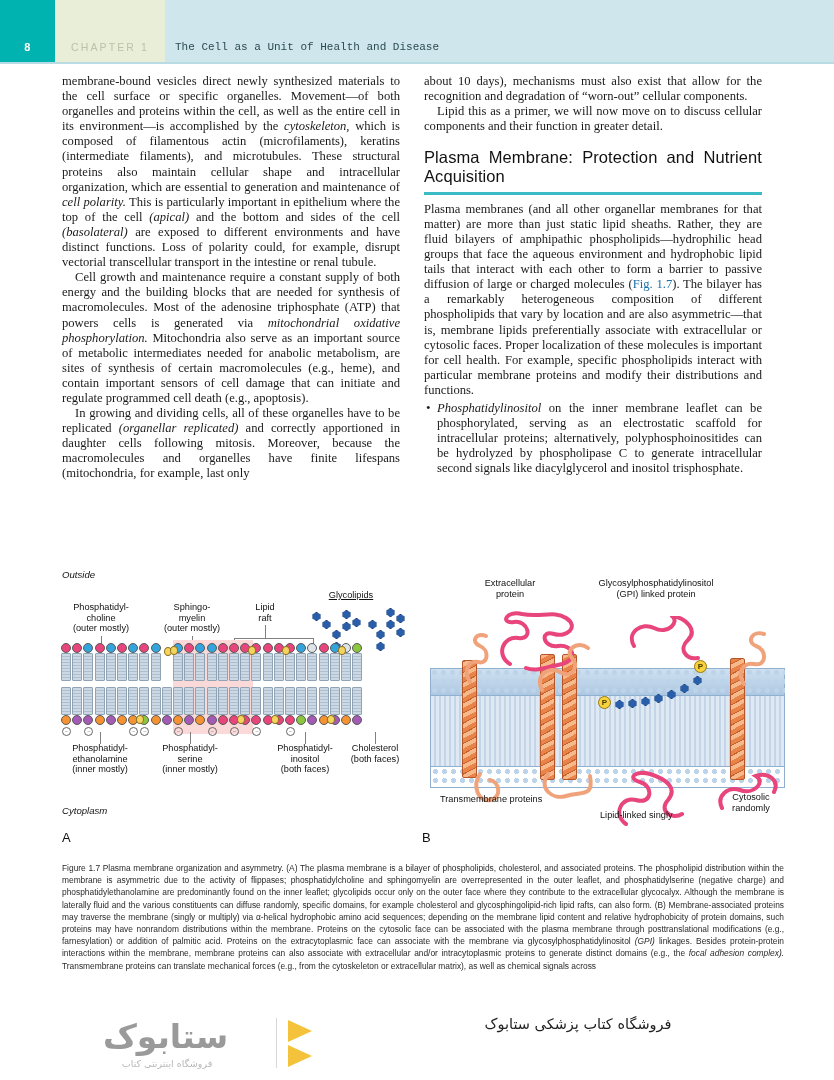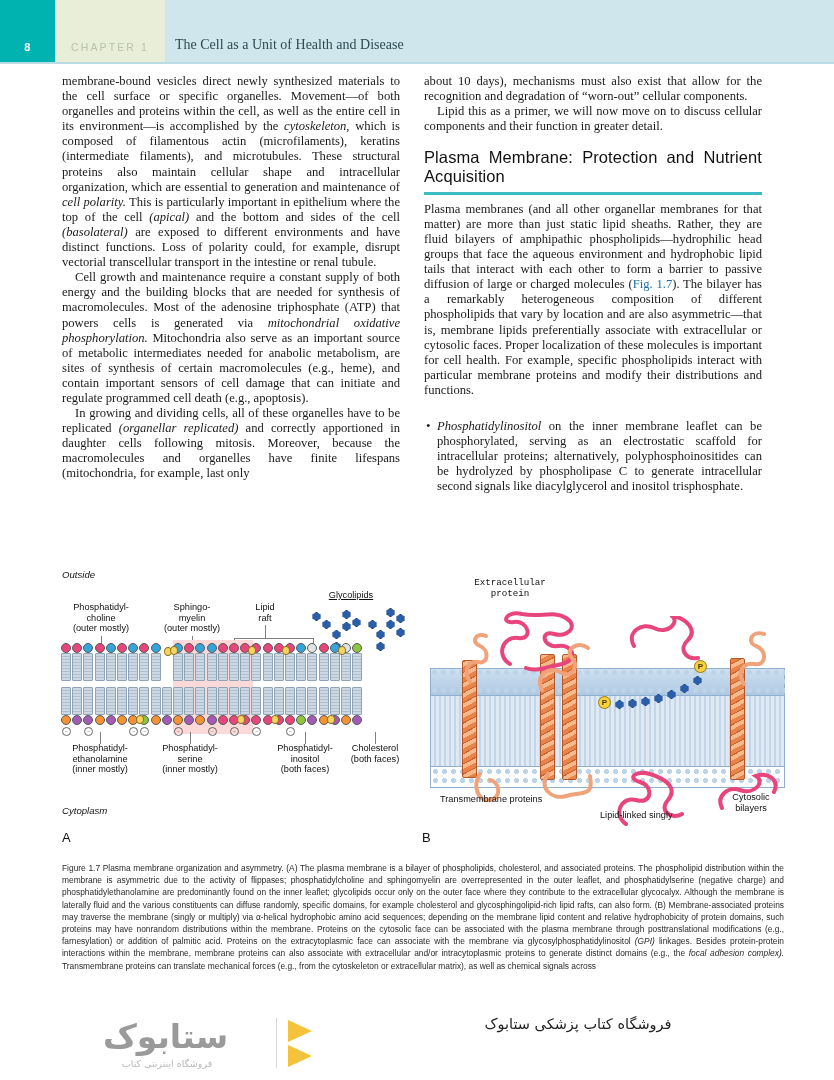--- a/index.html
+++ b/index.html
@@ -22,22 +22,22 @@
     color:#ffffff;font-family:"Liberation Sans",sans-serif;
     font-size:11px;font-weight:600;padding-bottom:9px;letter-spacing:.5px;
   }
   .hdr-cream{width:110px;background:#e8eed8;display:flex;align-items:flex-end;justify-content:center;}
   .hdr-chapter{
     color:#b9c4a8;font-family:"Liberation Sans",sans-serif;
     font-size:10.5px;letter-spacing:2.1px;padding-bottom:9px;white-space:nowrap;margin-top:6px;
   }
   .hdr-blue{flex:1;background:#cfe7ec;display:flex;align-items:flex-end;}
   .hdr-title{
-    color:#2c4a52;font-family:Liberation Serif, serif;
-    font-size:14px;padding:0 0 9px 10px;white-space:nowrap;
+    color:#2c4a52;font-family:Liberation Mono, monospace;
+    font-size:11px;padding:0 0 9px 10px;white-space:nowrap;
   }
   .hdr-rule{
     position:absolute;top:62px;left:0;width:834px;height:2px;background:#b9dbe3;
   }
 
   
   .columns{
     position:absolute;top:74px;left:0;width:834px;height:460px;
   }
   .col{
@@ -58,21 +58,21 @@
     font-weight:400;
     font-size:16.5px;
     line-height:19px;
     margin:14px 0 0 0;
     color:#111;
     letter-spacing:.1px;
   }
   .sec-rule{
     height:2.4px;background:#3bbcc4;margin:6px 0 7px 0;width:100%;
   }
-  ul.bullets{margin:21px 0 0 0;padding:0 0 0 13px;list-style:none;}
+  ul.bullets{margin:3px 0 0 0;padding:0 0 0 13px;list-style:none;}
   ul.bullets li{position:relative;text-align:justify;margin-bottom:2px;}
   ul.bullets li:before{
     content:"\2022";position:absolute;left:-11px;top:-1px;font-size:13px;
   }
 
   
   .figure{
     position:absolute;top:540px;left:0;width:834px;height:320px;
   }
   .panel-label{
@@ -529,22 +529,24 @@
 (both faces)</div>
   <div class="leader" style="left:305px;top:192px;height:12px;"></div>
 
   <div class="fig-lbl" style="left:342px;top:203px;width:66px;">Cholesterol
 (both faces)</div>
   <div class="leader" style="left:375px;top:192px;height:12px;"></div>
 
   <div class="fig-lbl ital" style="left:62px;top:266px;text-align:left;">Cytoplasm</div>
   <div class="panel-label" style="left:62px;top:290px;">A</div>
 
-  <div class="fig-lbl" style="left:468px;top:38px;width:84px;font-family:Liberation Mono, monospace;">Extracellular
+  <div class="fig-lbl" style="left:468px;top:38px;width:84px;">Extracellular
 protein</div>
+  <div class="fig-lbl" style="left:571px;top:38px;width:170px;">Glycosylphosphatidylinositol
+(GPI) linked protein</div>
 
   <div class="memB">
     <div class="slabTop"></div>
     <div class="slabDots"></div>
     <div class="slabBody"></div>
     <div class="slabBot"></div>
 
     <div class="helix" style="left:32px;top:40px;height:118px;"></div>
     <div class="helix" style="left:110px;top:34px;height:126px;"></div>
     <div class="helix" style="left:132px;top:34px;height:126px;"></div>
@@ -590,21 +592,21 @@
       <path d="M10 4 C2 16, 8 32, 20 30 C32 28, 30 12, 20 10" fill="none" stroke="#f0a37a" stroke-width="4" stroke-linecap="round"></path>
     </svg>
     <svg class="squig" style="left:108px;top:150px;" width="70" height="40" viewBox="0 0 70 40">
       <path d="M10 4 C0 18, 14 30, 28 26 C44 21, 56 28, 52 6" fill="none" stroke="#f0a37a" stroke-width="4" stroke-linecap="round"></path>
     </svg>
   </div>
 
   <div class="fig-lbl" style="left:440px;top:254px;width:140px;text-align:left;">Transmembrane proteins</div>
   <div class="fig-lbl" style="left:600px;top:270px;width:110px;text-align:left;">Lipid-linked singly</div>
   <div class="fig-lbl" style="left:720px;top:252px;width:62px;">Cytosolic
-bilayers</div>
+randomly</div>
 
   <div class="panel-label" style="left:422px;top:290px;">B</div>
 </div>
 
 <div class="caption"><span>Figure 1.7 Plasma membrane organization and asymmetry. (A) The plasma membrane is a bilayer of phospholipids, cholesterol, and associated proteins. The phospholipid distribution within the membrane is asymmetric due to the activity of flippases; phosphatidylcholine and sphingomyelin are overrepresented in the outer leaflet, and phosphatidylserine (negative charge) and phosphatidylethanolamine are predominantly found on the inner leaflet; glycolipids occur only on the outer face where they contribute to the extracellular glycocalyx. Although the membrane is laterally fluid and the various constituents can diffuse randomly, specific domains, for example cholesterol and glycosphingolipid-rich lipid rafts, can also form. (B) Membrane-associated proteins may traverse the membrane (singly or multiply) via α-helical hydrophobic amino acid sequences; depending on the membrane lipid content and relative hydrophobicity of protein domains, such proteins may have nonrandom distributions within the membrane. Proteins on the cytosolic face can be associated with the plasma membrane through posttranslational modifications (e.g., farnesylation) or addition of palmitic acid. Proteins on the extracytoplasmic face can associate with the membrane via glycosylphosphatidylinositol </span><i>(GPI)</i><span> linkages. Besides protein-protein interactions within the membrane, membrane proteins can also associate with extracellular and/or intracytoplasmic proteins to generate distinct domains (e.g., the </span><i>focal adhesion complex).</i><span> Transmembrane proteins can translate mechanical forces (e.g., from the cytoskeleton or extracellular matrix), as well as chemical signals across</span></div>
 <div class="cap-fade"></div>
 
 <div class="footer">
   <div class="logo-wrap">
     <div class="logo-script">ستابوک</div>

